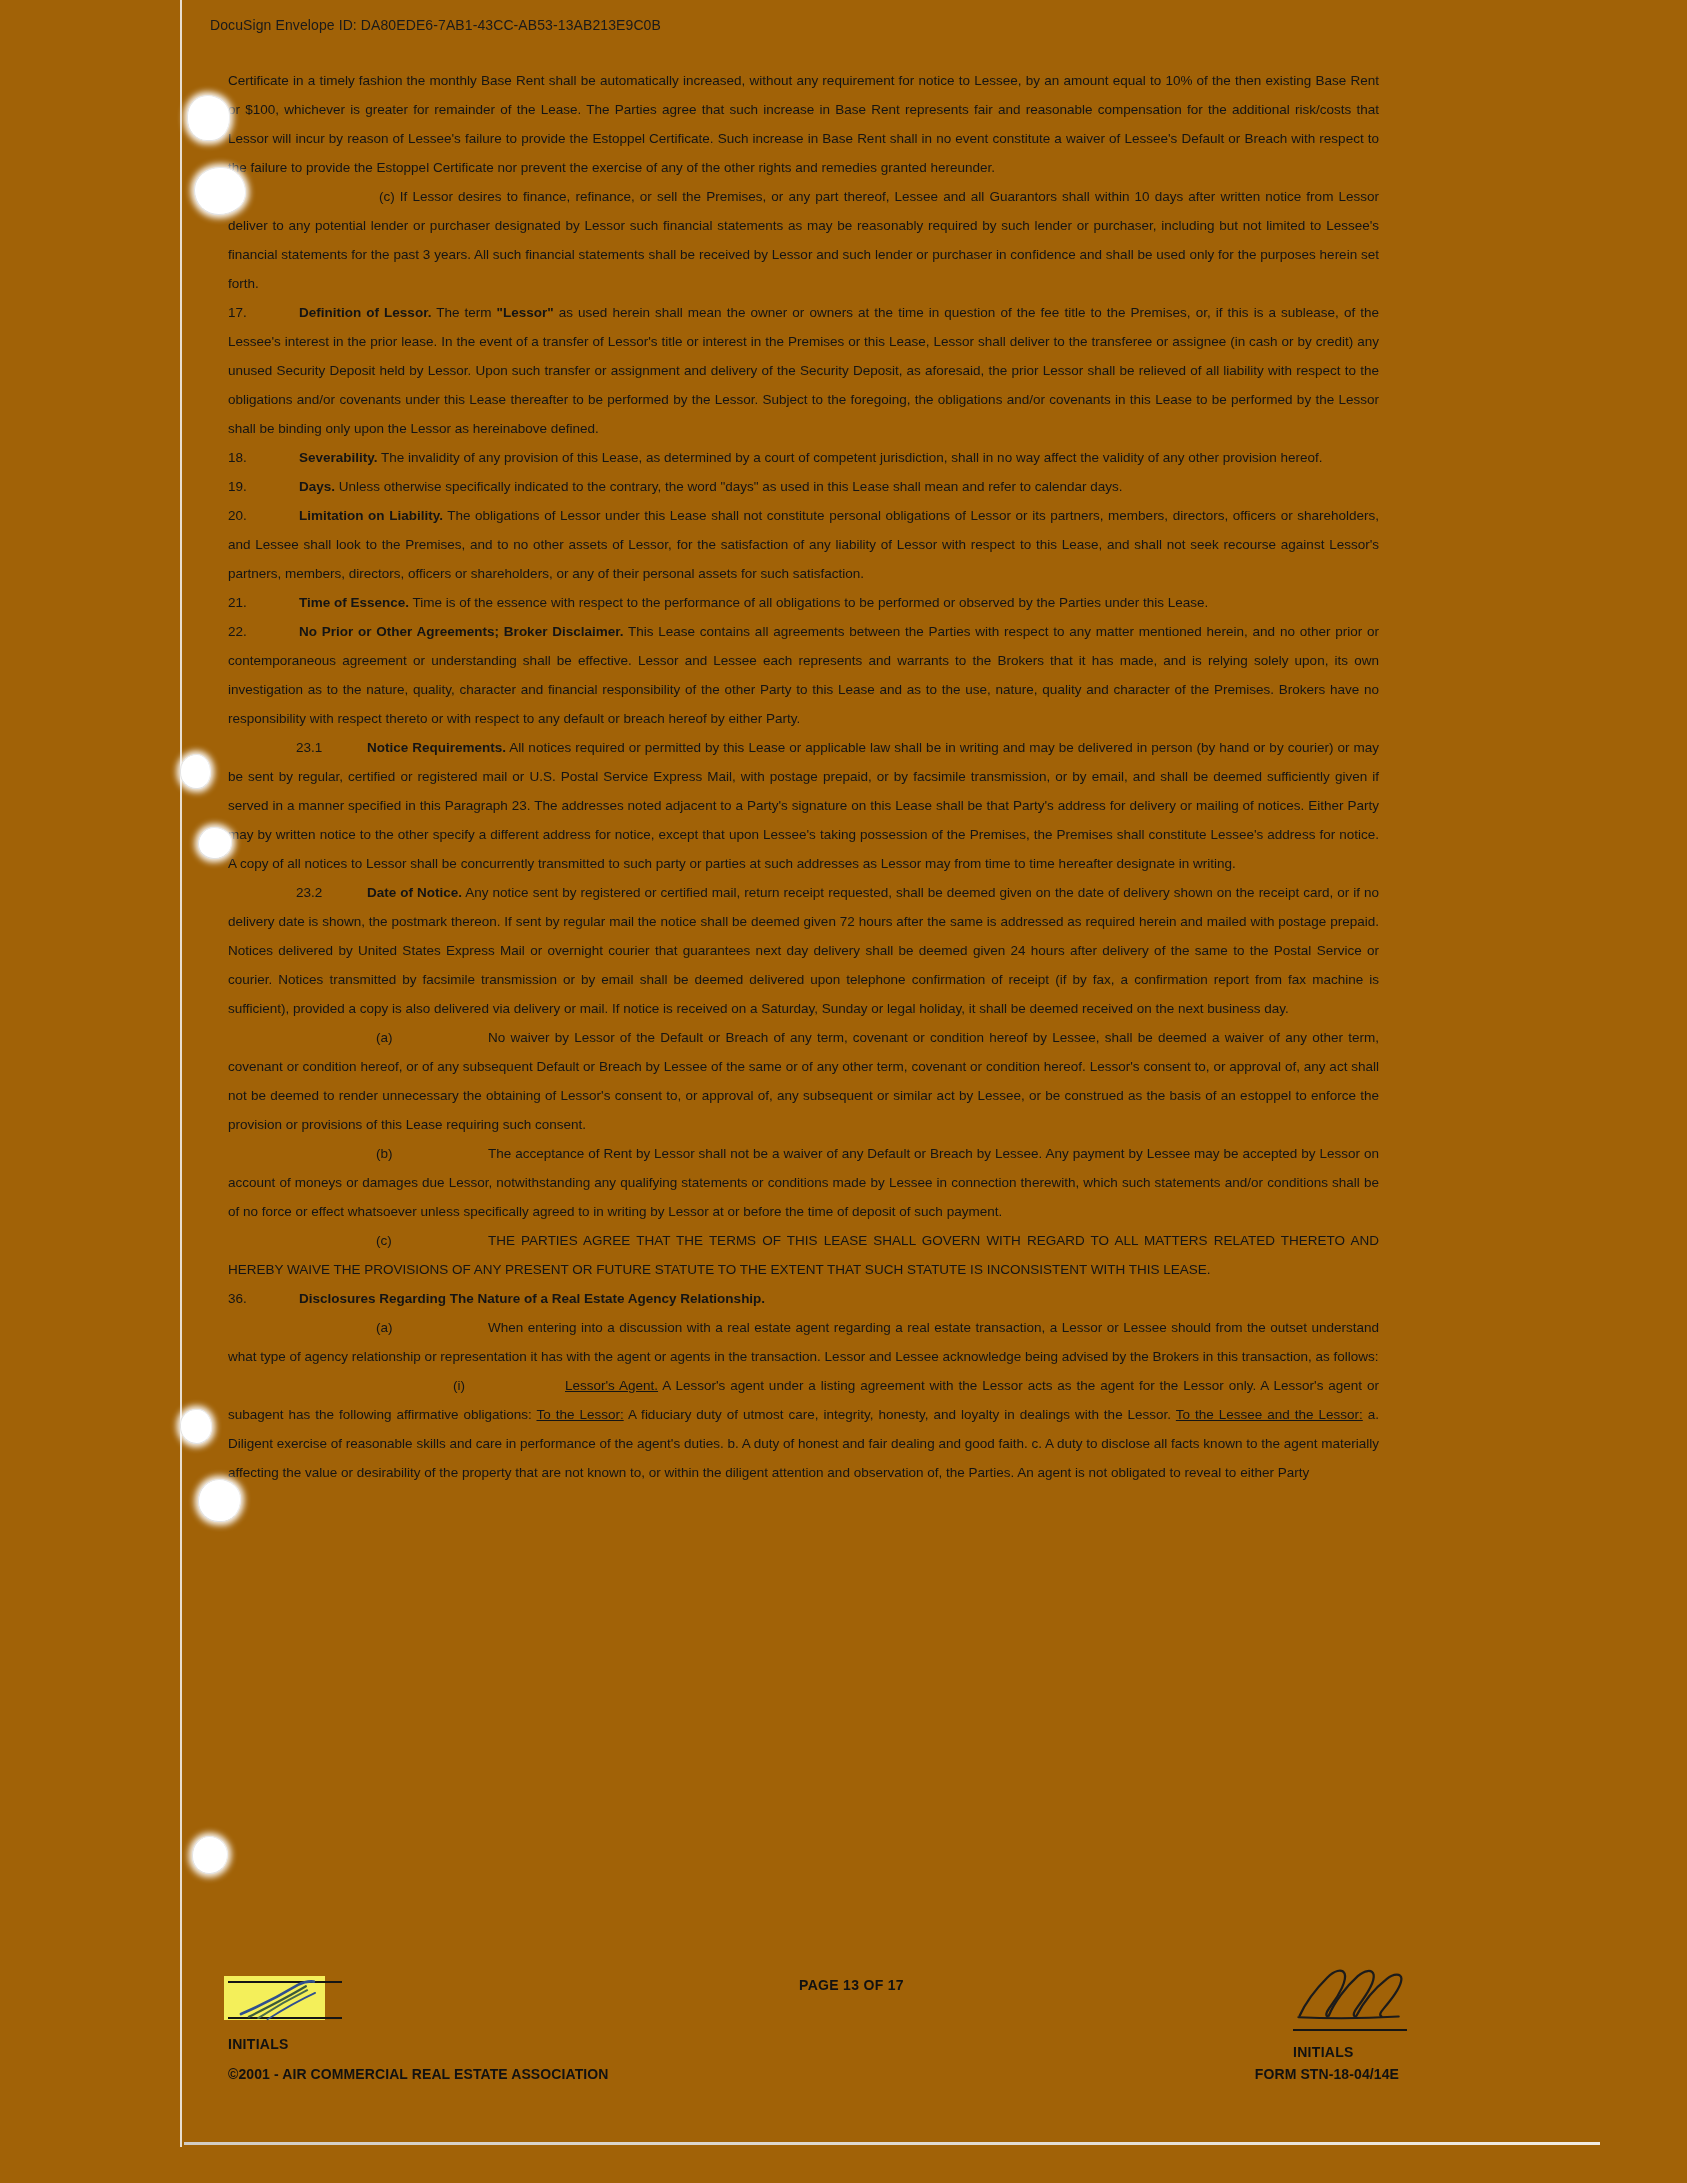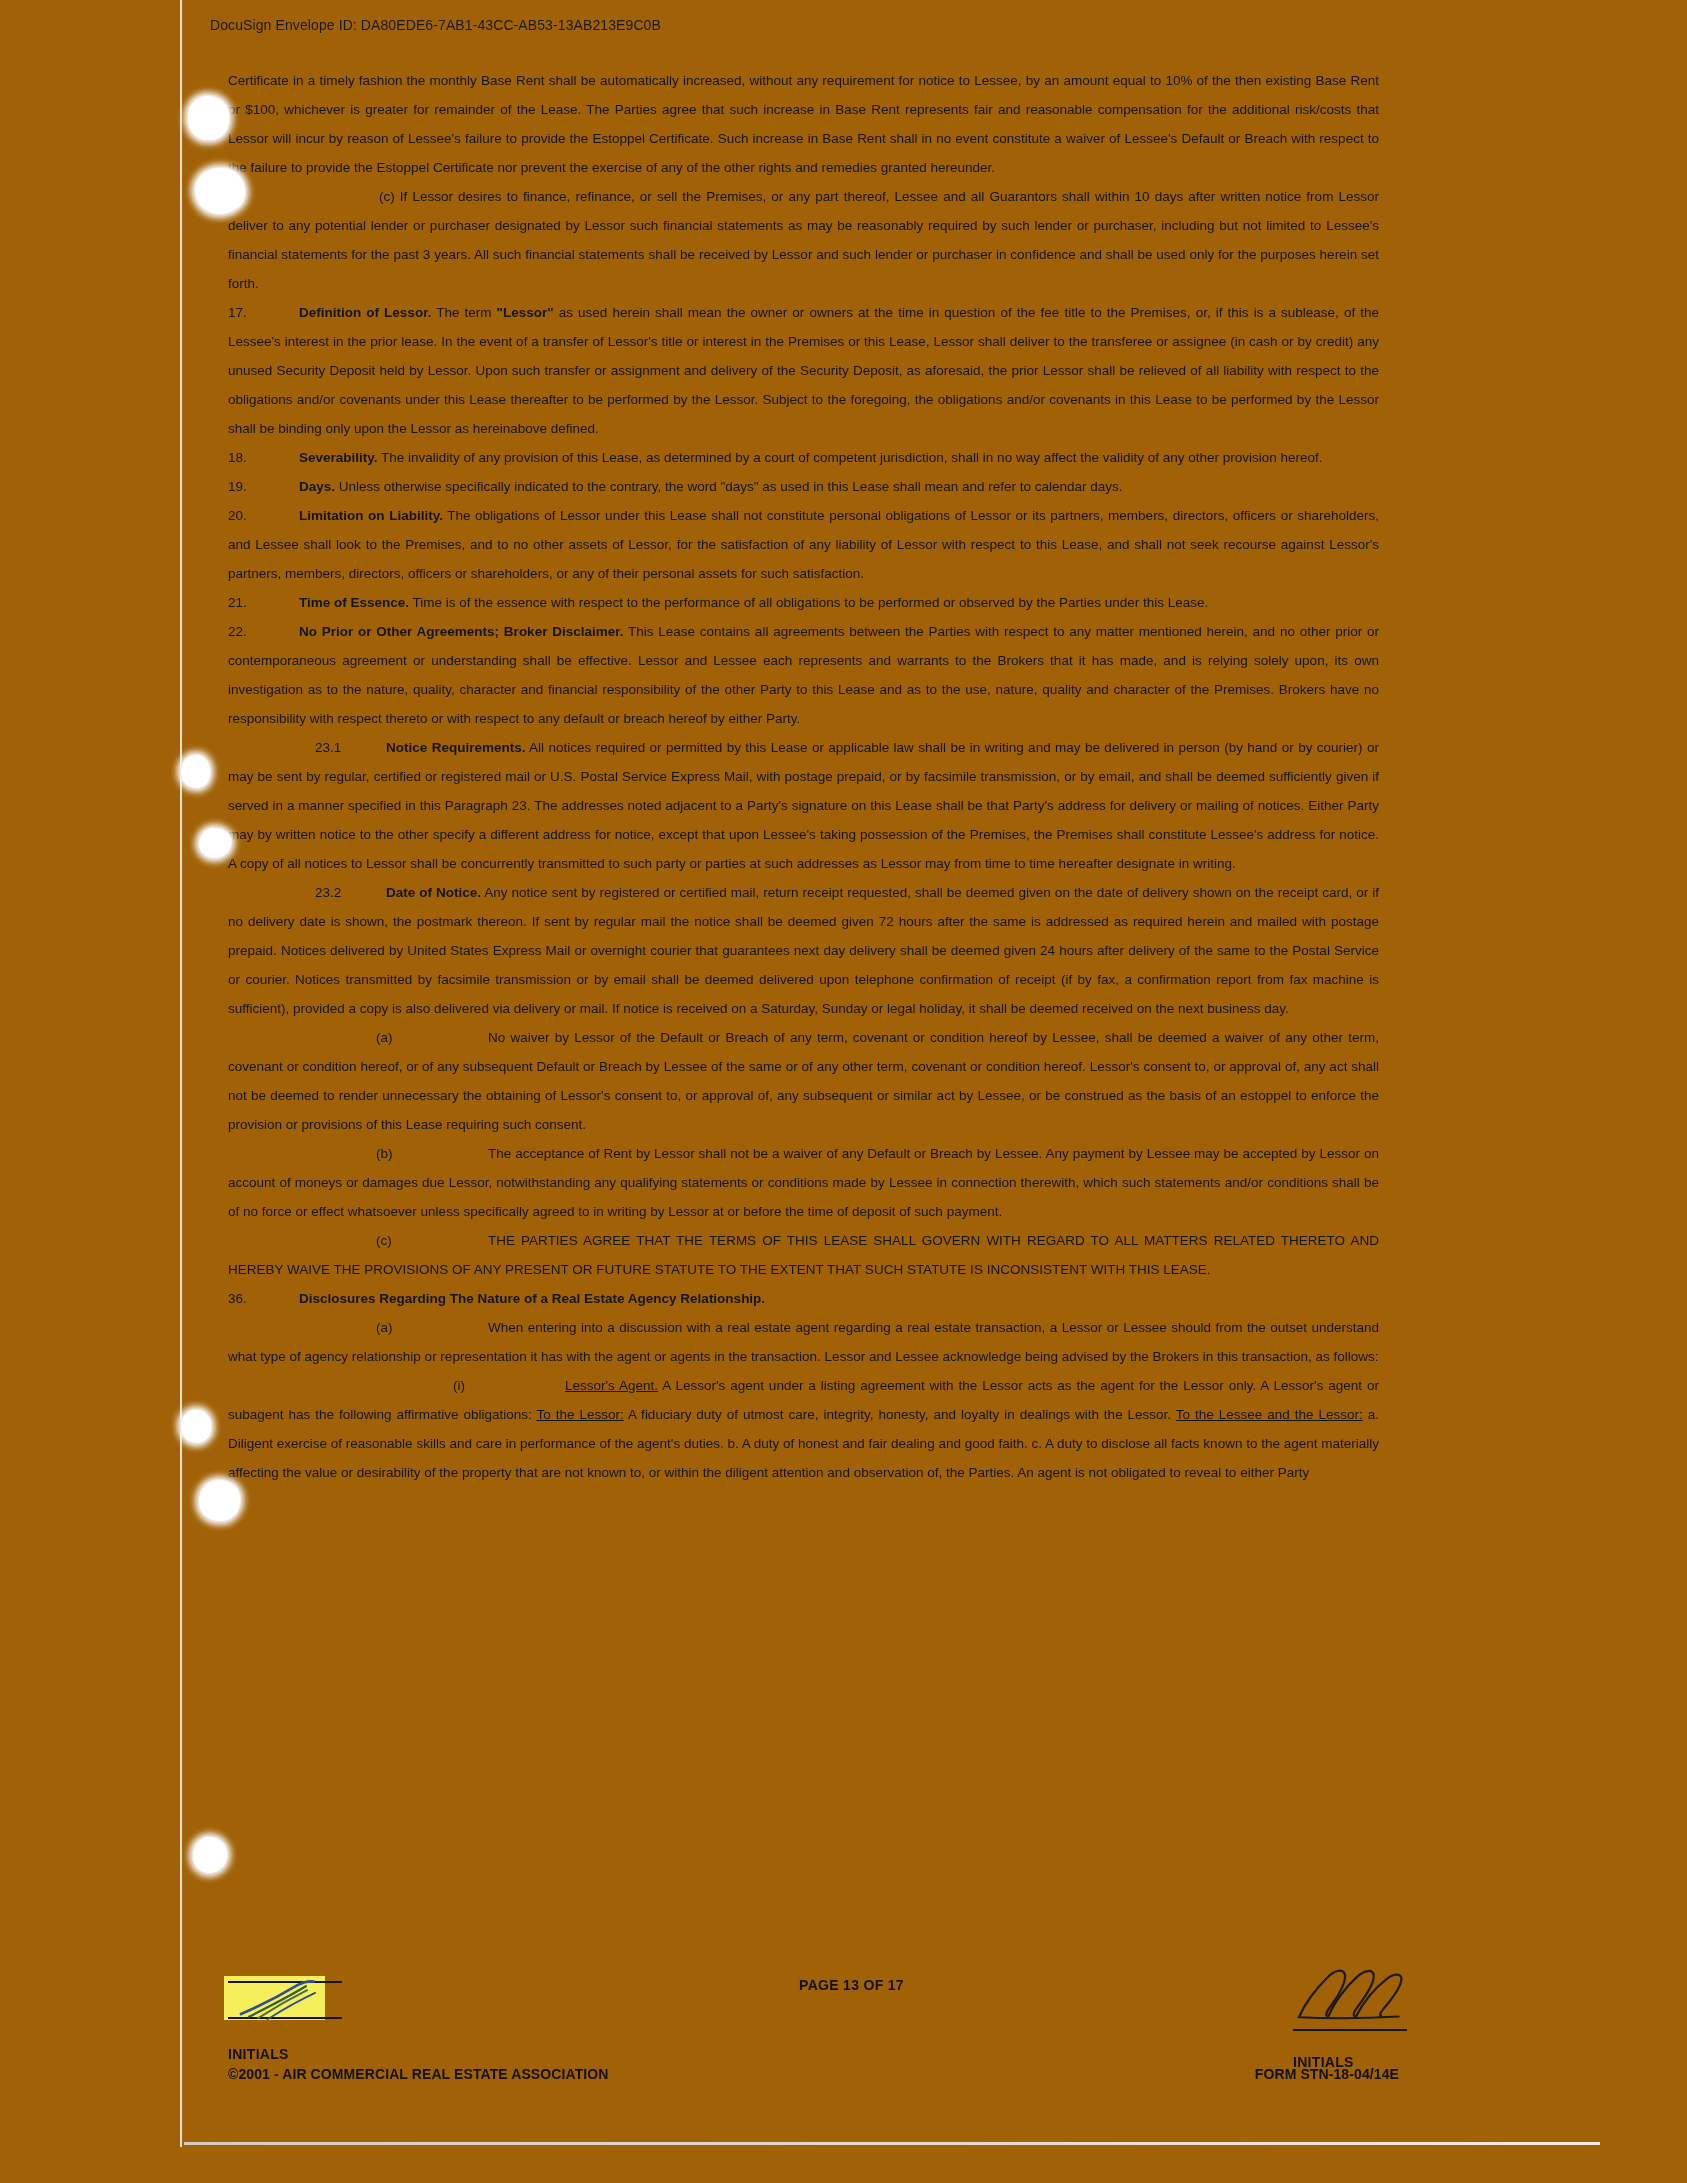--- a/index.html
+++ b/index.html
@@ -59,21 +59,21 @@
     text-align: justify;
     text-justify: inter-word;
   }
   .num {
     display: inline-block;
     width: 71px;
   }
   .num-sub {
     display: inline-block;
     width: 71px;
-    margin-left: 87px;
+    margin-left: 68px;
   }
   .indent-a {
     display: inline-block;
     width: 112px;
     margin-left: 148px;
   }
   .indent-i {
     display: inline-block;
     width: 112px;
     margin-left: 225px;
@@ -126,21 +126,21 @@
   .initials-right {
     position: absolute;
     left: 1293px;
     top: 1955px;
     width: 119px;
   }
   .initials-caption {
     font-size: 14px;
     font-weight: bold;
     letter-spacing: 0.3px;
-    margin-top: 20px;
+    margin-top: 10px;
   }
   .highlight-box {
     position: absolute;
     left: -4px;
     top: 4px;
     width: 101px;
     height: 44px;
     background: #f4ef5a;
   }
   .sig-left-wrap {

